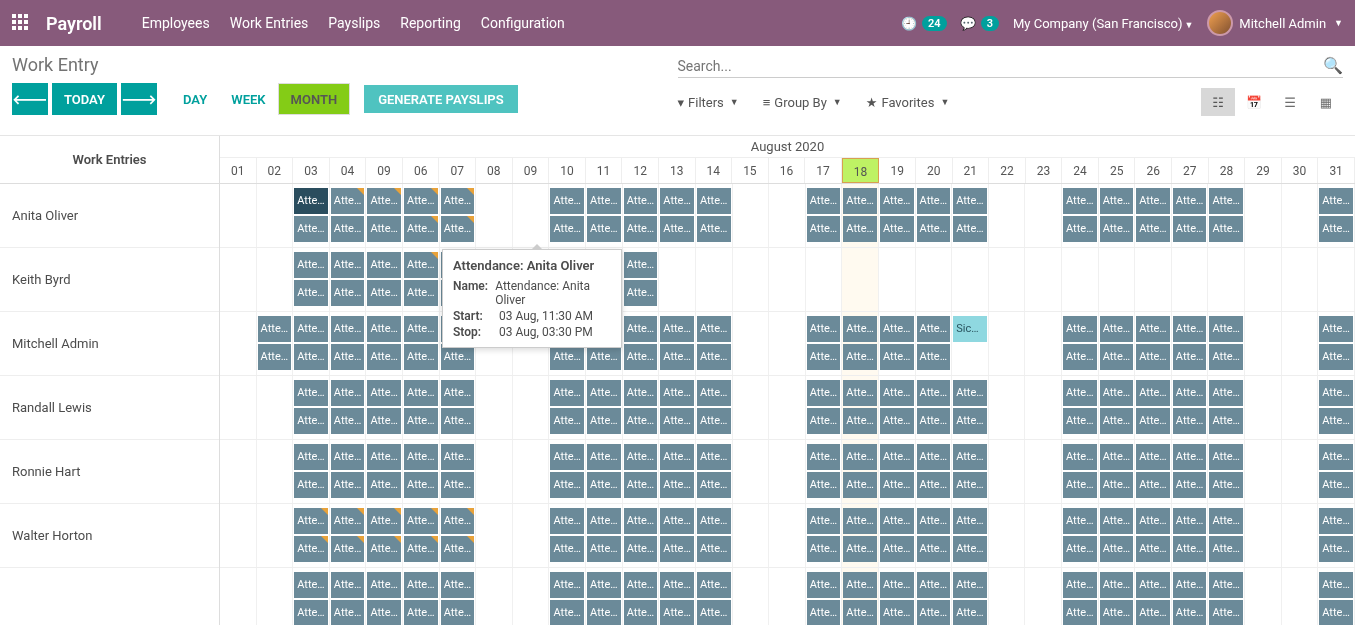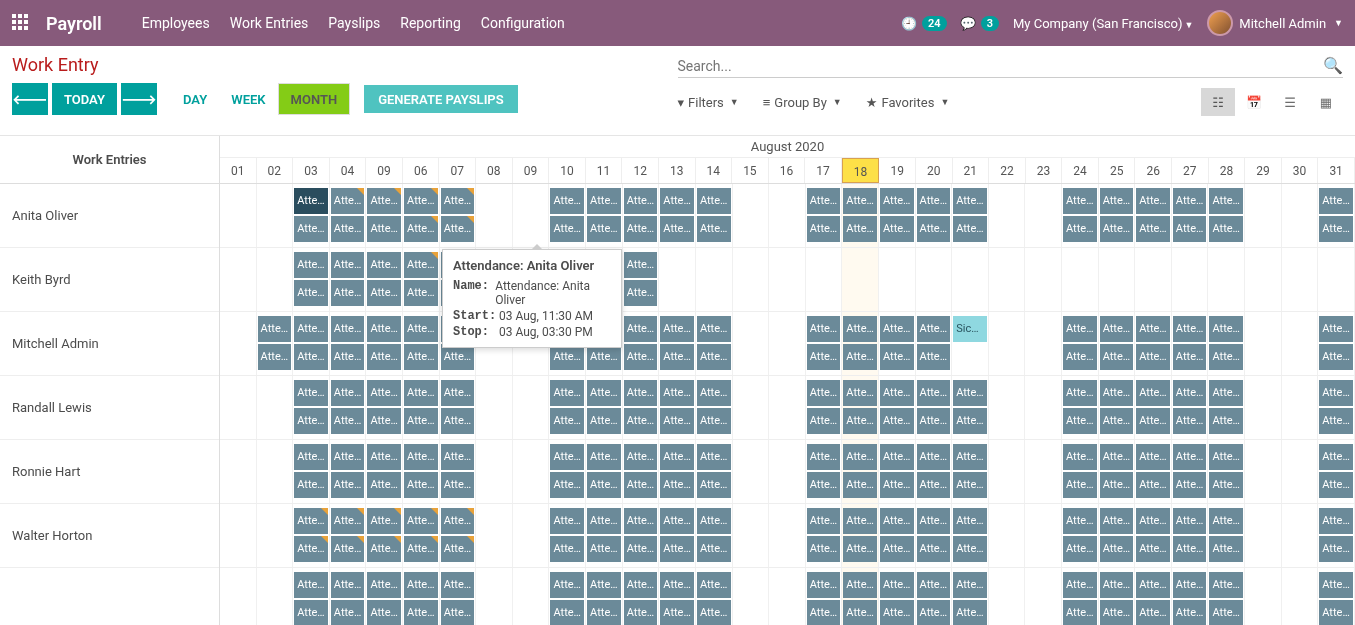--- a/index.html
+++ b/index.html
@@ -13,21 +13,21 @@
 .nav-links { display: flex; gap: 20px; font-size: 14px; }
 .nav-links a { color: #fff; text-decoration: none; }
 .nav-right { margin-left: auto; display: flex; align-items: center; gap: 14px; }
 .badge-group { display: flex; align-items: center; gap: 4px; }
 .badge { background: #00a09d; color: #fff; border-radius: 10px; padding: 1px 6px; font-size: 11px; font-weight: 600; }
 .avatar { width: 26px; height: 26px; border-radius: 50%; background: linear-gradient(135deg,#f0a050,#805030); border: 2px solid #c9a; }
 
 
 .ctrlbar { display: flex; align-items: flex-start; padding: 8px 12px 0; border-bottom: 1px solid #e5e5e5; height: 90px; }
 .ctrl-left { flex: 1; }
-.page-title { font-size: 18px; color: #b91c1c; margin-bottom: 8px; }
+.page-title { font-size: 18px; color: #737373; margin-bottom: 8px; }
 .btnrow { display: flex; align-items: center; gap: 4px; }
 .btn-teal { background: #00a09d; color: #fff; border: none; height: 32px; padding: 0 12px; font-size: 13px; font-weight: 600; cursor: pointer; }
 .btn-arrow { width: 36px; display:flex; align-items:center; justify-content:center; }
 .range-sel { display: flex; margin-left: 10px; }
 .range-btn { background: transparent; border: none; color: #00a09d; font-size: 13px; font-weight: 600; padding: 0 12px; height: 32px; cursor: pointer; }
 .range-btn.active { background: #84cc16; color: #555; border: 1px solid #ddd; }
 .btn-gen { background: #4fc3c0; color: #fff; border: none; height: 28px; padding: 0 14px; font-size: 13px; font-weight: 600; margin-left: 10px; cursor: pointer; }
 
 .ctrl-right { flex: 1; }
 .search-row { display: flex; align-items: center; border-bottom: 1px solid #ccc; padding: 2px 0; margin-bottom: 10px; }
@@ -41,37 +41,37 @@
 
 
 .gantt { display: flex; height: calc(625px - 136px); overflow: hidden; position: relative; }
 .gantt-left { width: 220px; border-right: 1px solid #ddd; }
 .gantt-left-head { height: 48px; border-bottom: 1px solid #ddd; display:flex; align-items:center; justify-content:center; font-weight:600; font-size:13px; }
 .emp-row { height: 64px; border-bottom: 1px solid #eee; display: flex; align-items: center; padding-left: 12px; font-size: 13px; }
 .gantt-right { flex: 1; overflow: hidden; position: relative; }
 .month-head { height: 22px; text-align: center; font-size: 13px; color: #555; border-bottom: 1px solid #eee; line-height:22px; }
 .day-head { height: 26px; display: flex; border-bottom: 1px solid #ddd; }
 .day-cell { flex: 1; text-align: center; font-size: 12px; color: #555; line-height: 26px; border-right: 1px solid #eee; }
-.day-cell.today { background: #fde047; border: 1px solid #d8a050; }
+.day-cell.today { background: #bef264; border: 1px solid #d8a050; }
 .grid-body { position: relative; }
 .grid-row { height: 64px; border-bottom: 1px solid #eee; display: flex; position: relative; }
 .grid-col { flex: 1; border-right: 1px solid #f0f0f0; position: relative; }
 .grid-col.today { background: #fffaf0; }
 .entry-stack { position: absolute; top: 4px; left: 1px; right: 1px; bottom: 4px; display: flex; flex-direction: column; gap: 2px; }
 .entry { background: #6b8a99; color: #fff; font-size: 11px; padding: 3px 3px; overflow: hidden; white-space: nowrap; text-overflow: ellipsis; height: 26px; line-height: 20px; position: relative; cursor: pointer; }
 .entry.selected { background: #2a4d5e; }
 .entry.sick { background: #8fd8e0; color: #2a5560; }
 .entry.flag::before { content:""; position:absolute; top:0; right:0; border-width: 0 7px 7px 0; border-style: solid; border-color: transparent #e8a23a transparent transparent; }
 
 
 .tip { position: absolute; background: #fff; border: 1px solid #ccc; box-shadow: 0 2px 6px rgba(0,0,0,.15); padding: 8px 10px; font-size: 12px; width: 180px; z-index: 50; left: 222px; top: 65px; }
 .tip::before { content:""; position:absolute; top:-6px; left:88px; width:0;height:0; border-left:6px solid transparent; border-right:6px solid transparent; border-bottom:6px solid #ccc; }
 .tip-title { font-weight: 600; margin-bottom: 6px; font-size: 13px; }
 .tip-row { display:flex; gap:6px; margin-top:2px; }
-.tip-row b { font-weight:600; width:40px;font-family:Liberation Mono, monospace; }
+.tip-row b { font-weight:600; width:40px; }
 
 .caret { font-size: 9px; margin-left: 2px; }
 </style>
 </head>
 <body>
 
 <div class="topnav">
   <div class="apps-icon">
       <span></span>
       <span></span>

